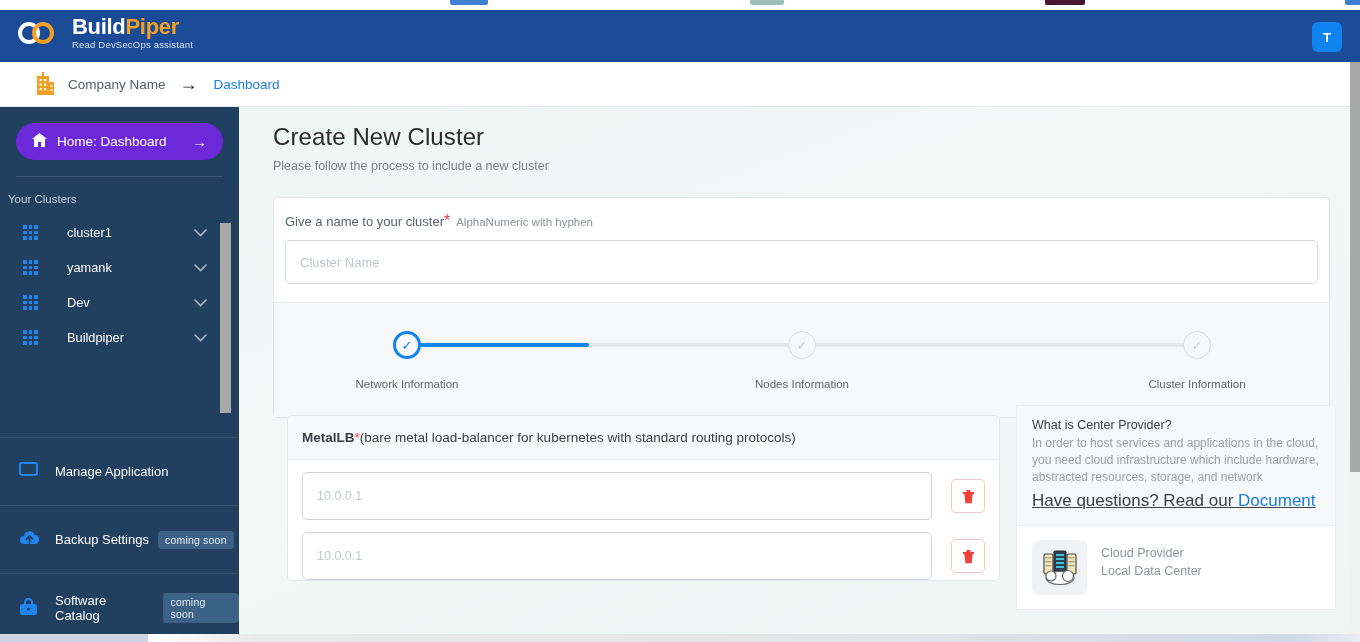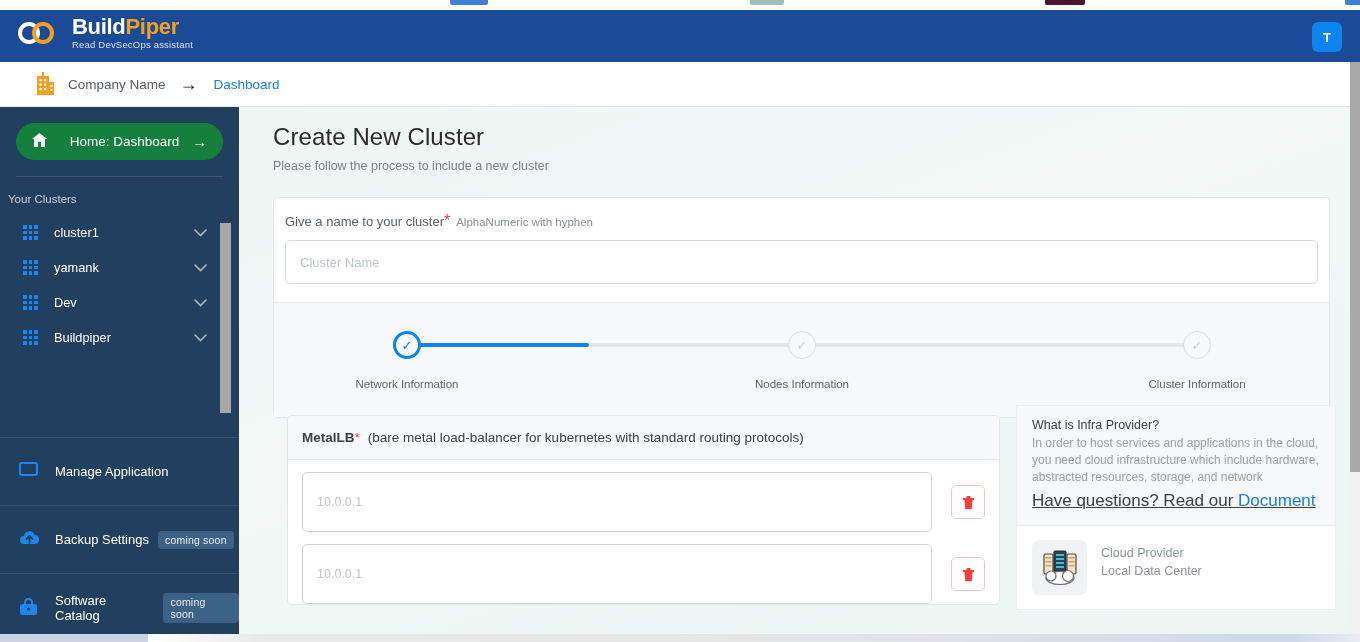--- a/index.html
+++ b/index.html
@@ -51,32 +51,32 @@
   .crumb-arrow { font-size:18px; color:#10161c; margin:0 16px 0 14px; line-height:1; font-weight:bold; }
   .crumb-link { font-size:13.5px; color:#1a7fe0; cursor:pointer; }
 
   
   .sidebar {
     position:absolute; top:107px; left:0; width:239px; height:535px;
     background:#21405f; overflow:hidden;
   }
   .home-pill {
     margin:16px auto 0; width:207px; height:37px;
-    background:#15803d; border-radius:19px;
-    display:flex; align-items:center; padding:6px 16px; cursor:pointer;text-align:center;
+    background:#6d28d9; border-radius:19px;
+    display:flex; align-items:center; padding:6px 16px; cursor:pointer;
   }
   .home-pill .label { color:#fff; font-size:13.5px; flex:1; margin-left:10px; }
   .home-pill .arrow { color:#fff; font-size:15px; font-weight:bold; }
   .pill-divider { width:207px; height:1px; background:#3a5875; margin:16px auto 0; }
 
   .clusters-title { color:#c6d2de; font-size:11.5px; margin:16px 0 0 8px; }
 
   .cluster-scroll { position:relative; margin-top:10px; height:190px; }
   .cluster-item {
-    height:35px; display:flex; align-items:center; padding-left:23px; cursor:pointer;
+    height:35px; display:flex; align-items:center; padding-left:23px; cursor:pointer;gap:13px;
   }
   .grid-icon { width:15px; height:15px; display:grid; grid-template-columns:repeat(3,1fr); grid-template-rows:repeat(3,1fr); gap:2px; }
   .grid-icon i { background:#1f86f0; border-radius:0.5px; }
   .cluster-name { color:#ffffff; font-size:12.8px; margin-left:16px; flex:1; }
   .chev { color:#a9b8c7; font-size:12px; margin-right:32px; }
 
   .inner-scrollbar { position:absolute; right:8px; top:8px; width:11px; height:190px; background:#21405f; }
   .inner-thumb { position:absolute; right:8px; top:8px; width:11px; height:190px; background:#a8a8a8; }
 
   .side-divider { width:239px; height:1px; background:#33536f; }
@@ -130,30 +130,30 @@
   
   .metal-card {
     position:absolute; top:415px; left:287px; width:713px;
     background:#ffffff; border:1px solid #e5e8ea; border-radius:5px; overflow:hidden;
   }
   .metal-head {
     background:#f7f8f9; border-bottom:1px solid #e8ebed;
     padding:14px 14px; font-size:13.5px; color:#3a4046;
   }
   .metal-head .bold { font-weight:bold; }
-  .metal-head .paren { color:#3a4046;margin-left:8px; }
+  .metal-head .paren { color:#3a4046; }
   .iprow-head {
     display:flex; align-items:center; justify-content:space-between;
     padding:12px 14px; border-bottom:1px solid #eceff1;
   }
   .iprow-label { font-size:12.5px; color:#4a5057; }
   .add-row { font-size:12.5px; color:#2563c9; cursor:pointer; }
   .ip-row { display:flex; align-items:center; padding:12px 14px 0 14px; }
   .ip-input {
-    width:633px; height:60px; border:1px solid #cfd4d8; border-radius:5px;
+    width:633px; height:48px; border:1px solid #cfd4d8; border-radius:5px;
     padding:0 14px; font-size:12.5px; color:#333; outline:none;
     font-family:"Liberation Sans", sans-serif;
   }
   .ip-input::placeholder { color:#c2c7cb; }
   .del-btn {
     margin-left:19px; width:34px; height:34px; border:1px solid #f3c6c6;
     border-radius:5px; background:#fff; display:flex; align-items:center; justify-content:center;
     cursor:pointer;
   }
 
@@ -413,21 +413,21 @@
                 <rect x="4.5" y="1" width="4" height="2" rx="0.6" fill="#f2413d"></rect>
                 <path d="M2.4 5h8.2l-0.9 9.2H3.3z" fill="#f2413d"></path>
               </svg>
             </div>
           </div>
         </div>
     </div>
 
     <div class="info-col" style="left:777px; top:298px;">
       <div class="info-box">
-        <div class="info-title">What is Infra Provider?</div>
+        <div class="info-title">What is Center Provider?</div>
         <div class="info-body">In order to host services and applications in the cloud, you need cloud infrastructure which include hardware, abstracted resources, storage, and network</div>
         <div class="info-q">
           <span>Have questions? Read our </span><span class="doc">Document</span>
         </div>
       </div>
       <div class="provider-card">
         <div class="prov-icon-box">
           <svg width="40" height="38" viewBox="0 0 40 38">
             <rect x="4" y="5" width="9" height="20" rx="1.5" fill="#f2e5bb" stroke="#4a4a4a" stroke-width="1.2"></rect>
             <rect x="14" y="2" width="12" height="23" rx="1.5" fill="#2d3f52" stroke="#2a2a2a" stroke-width="1.2"></rect>

